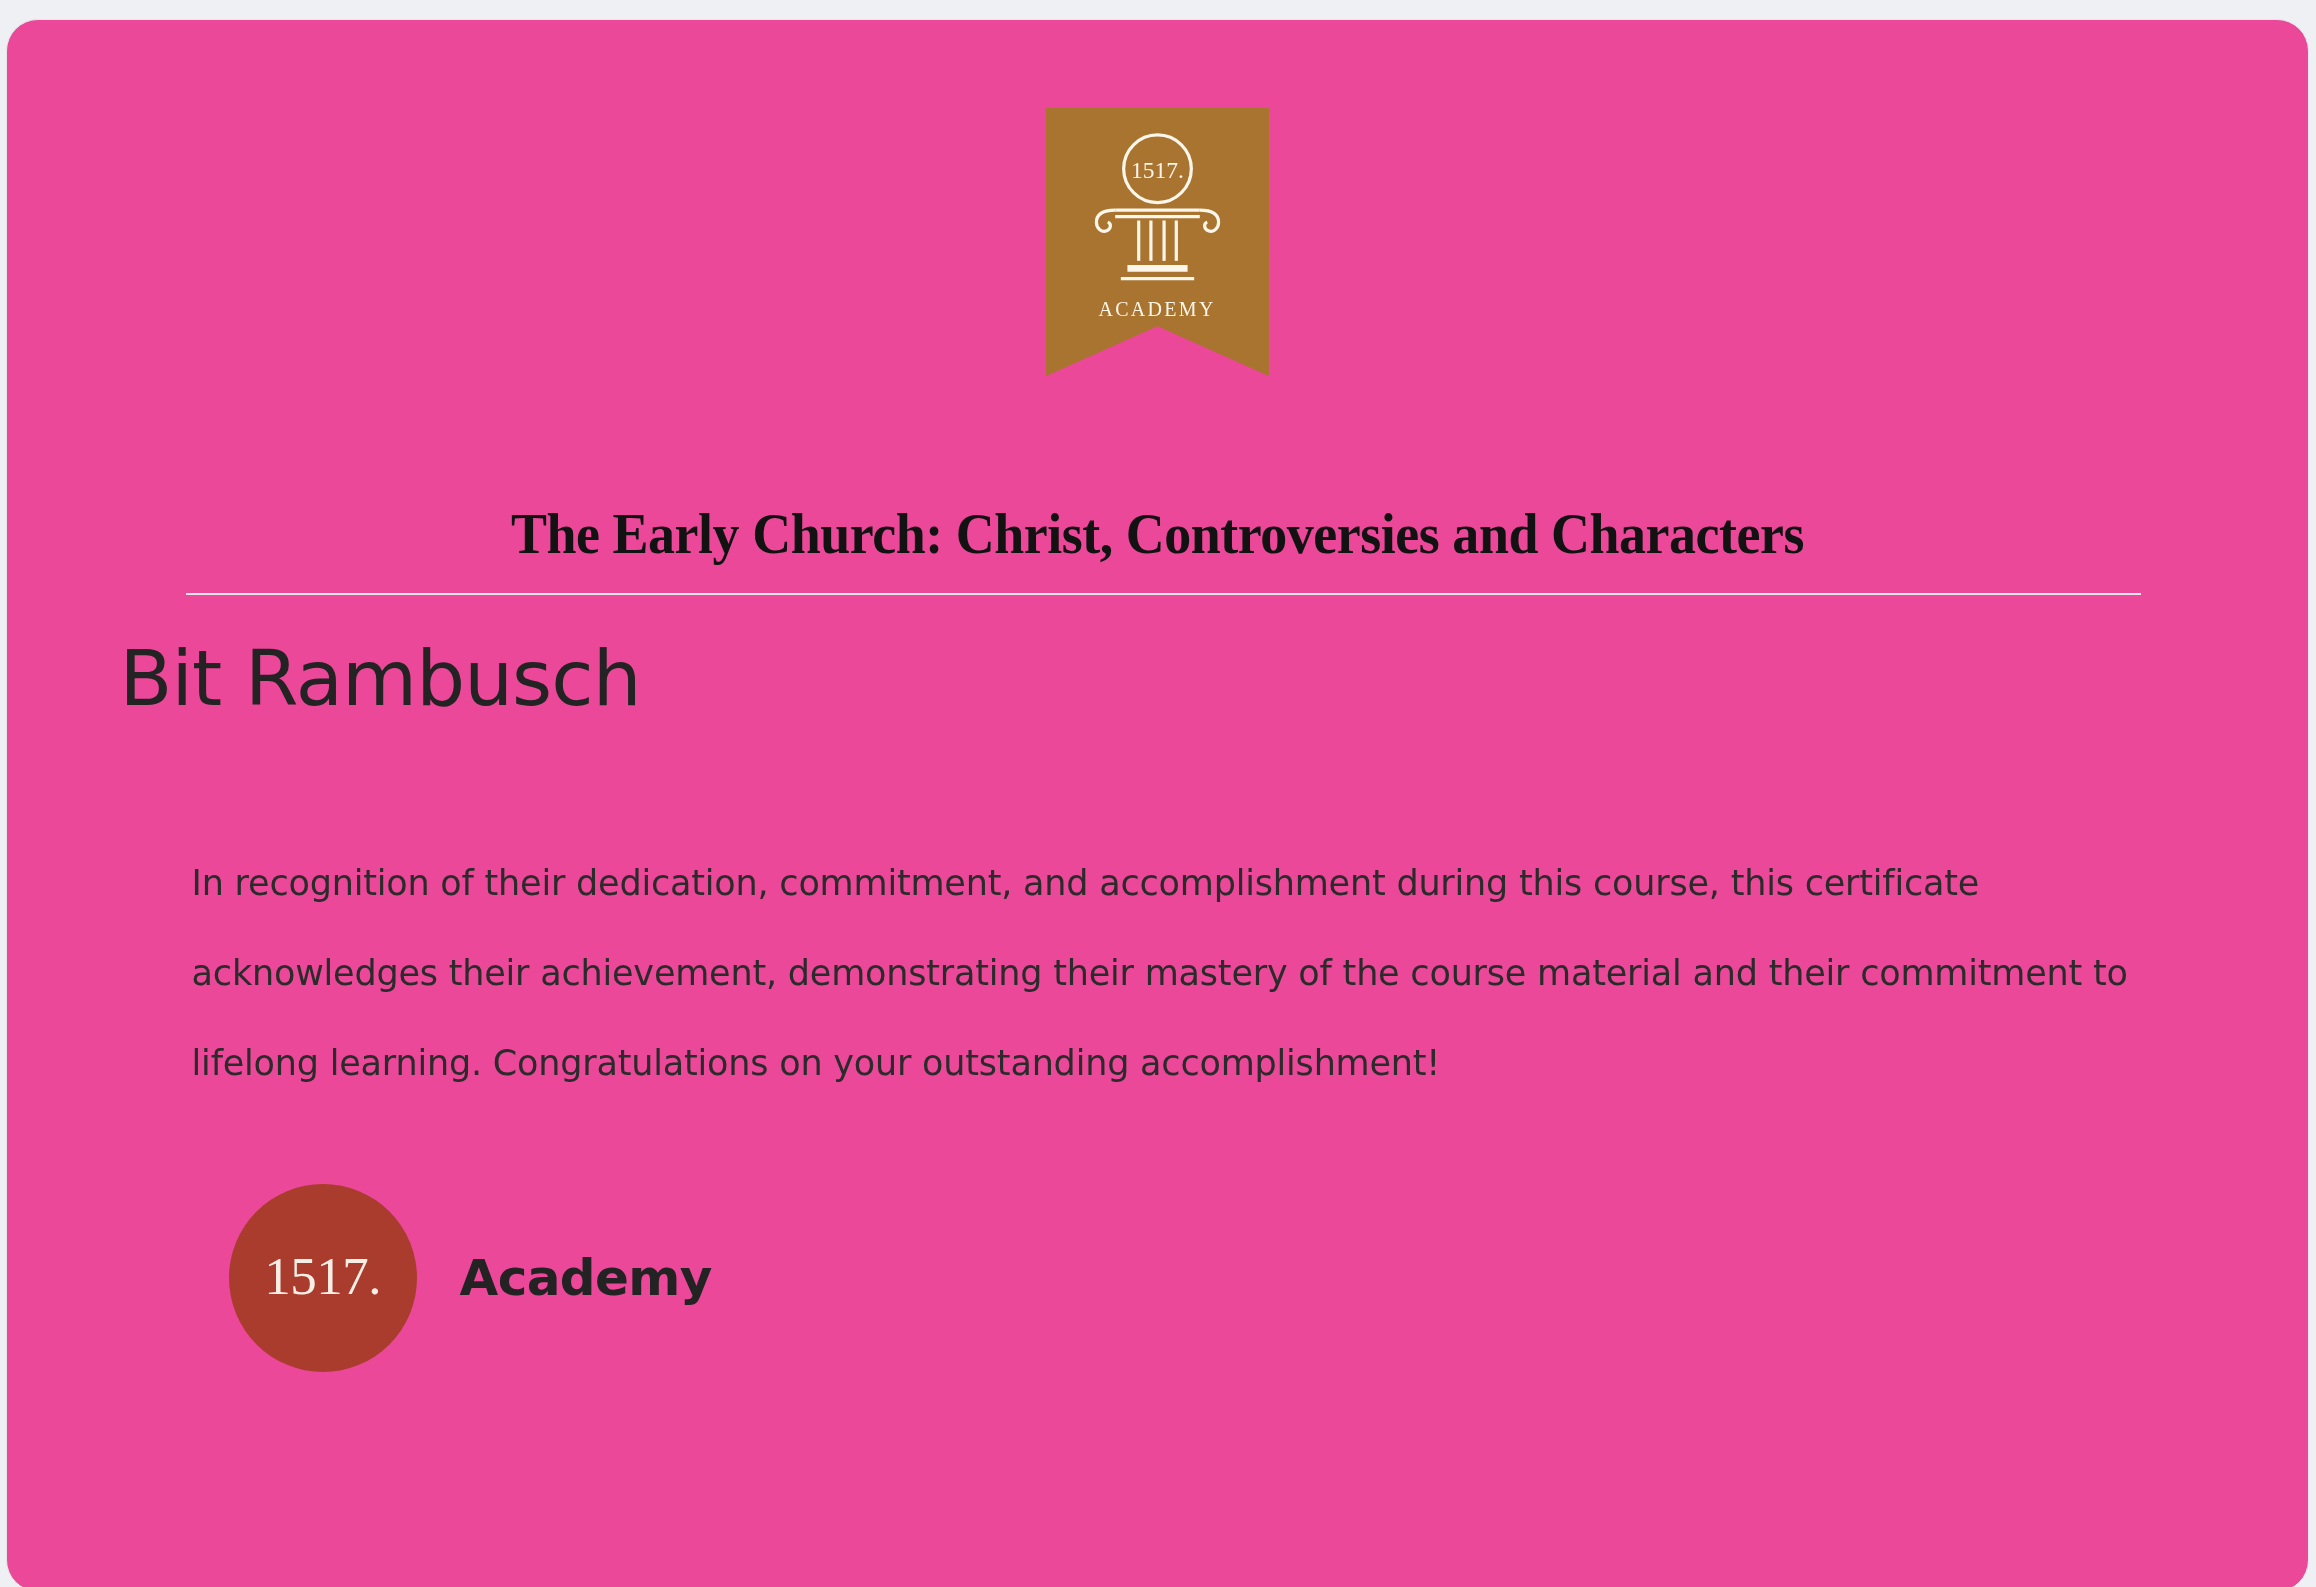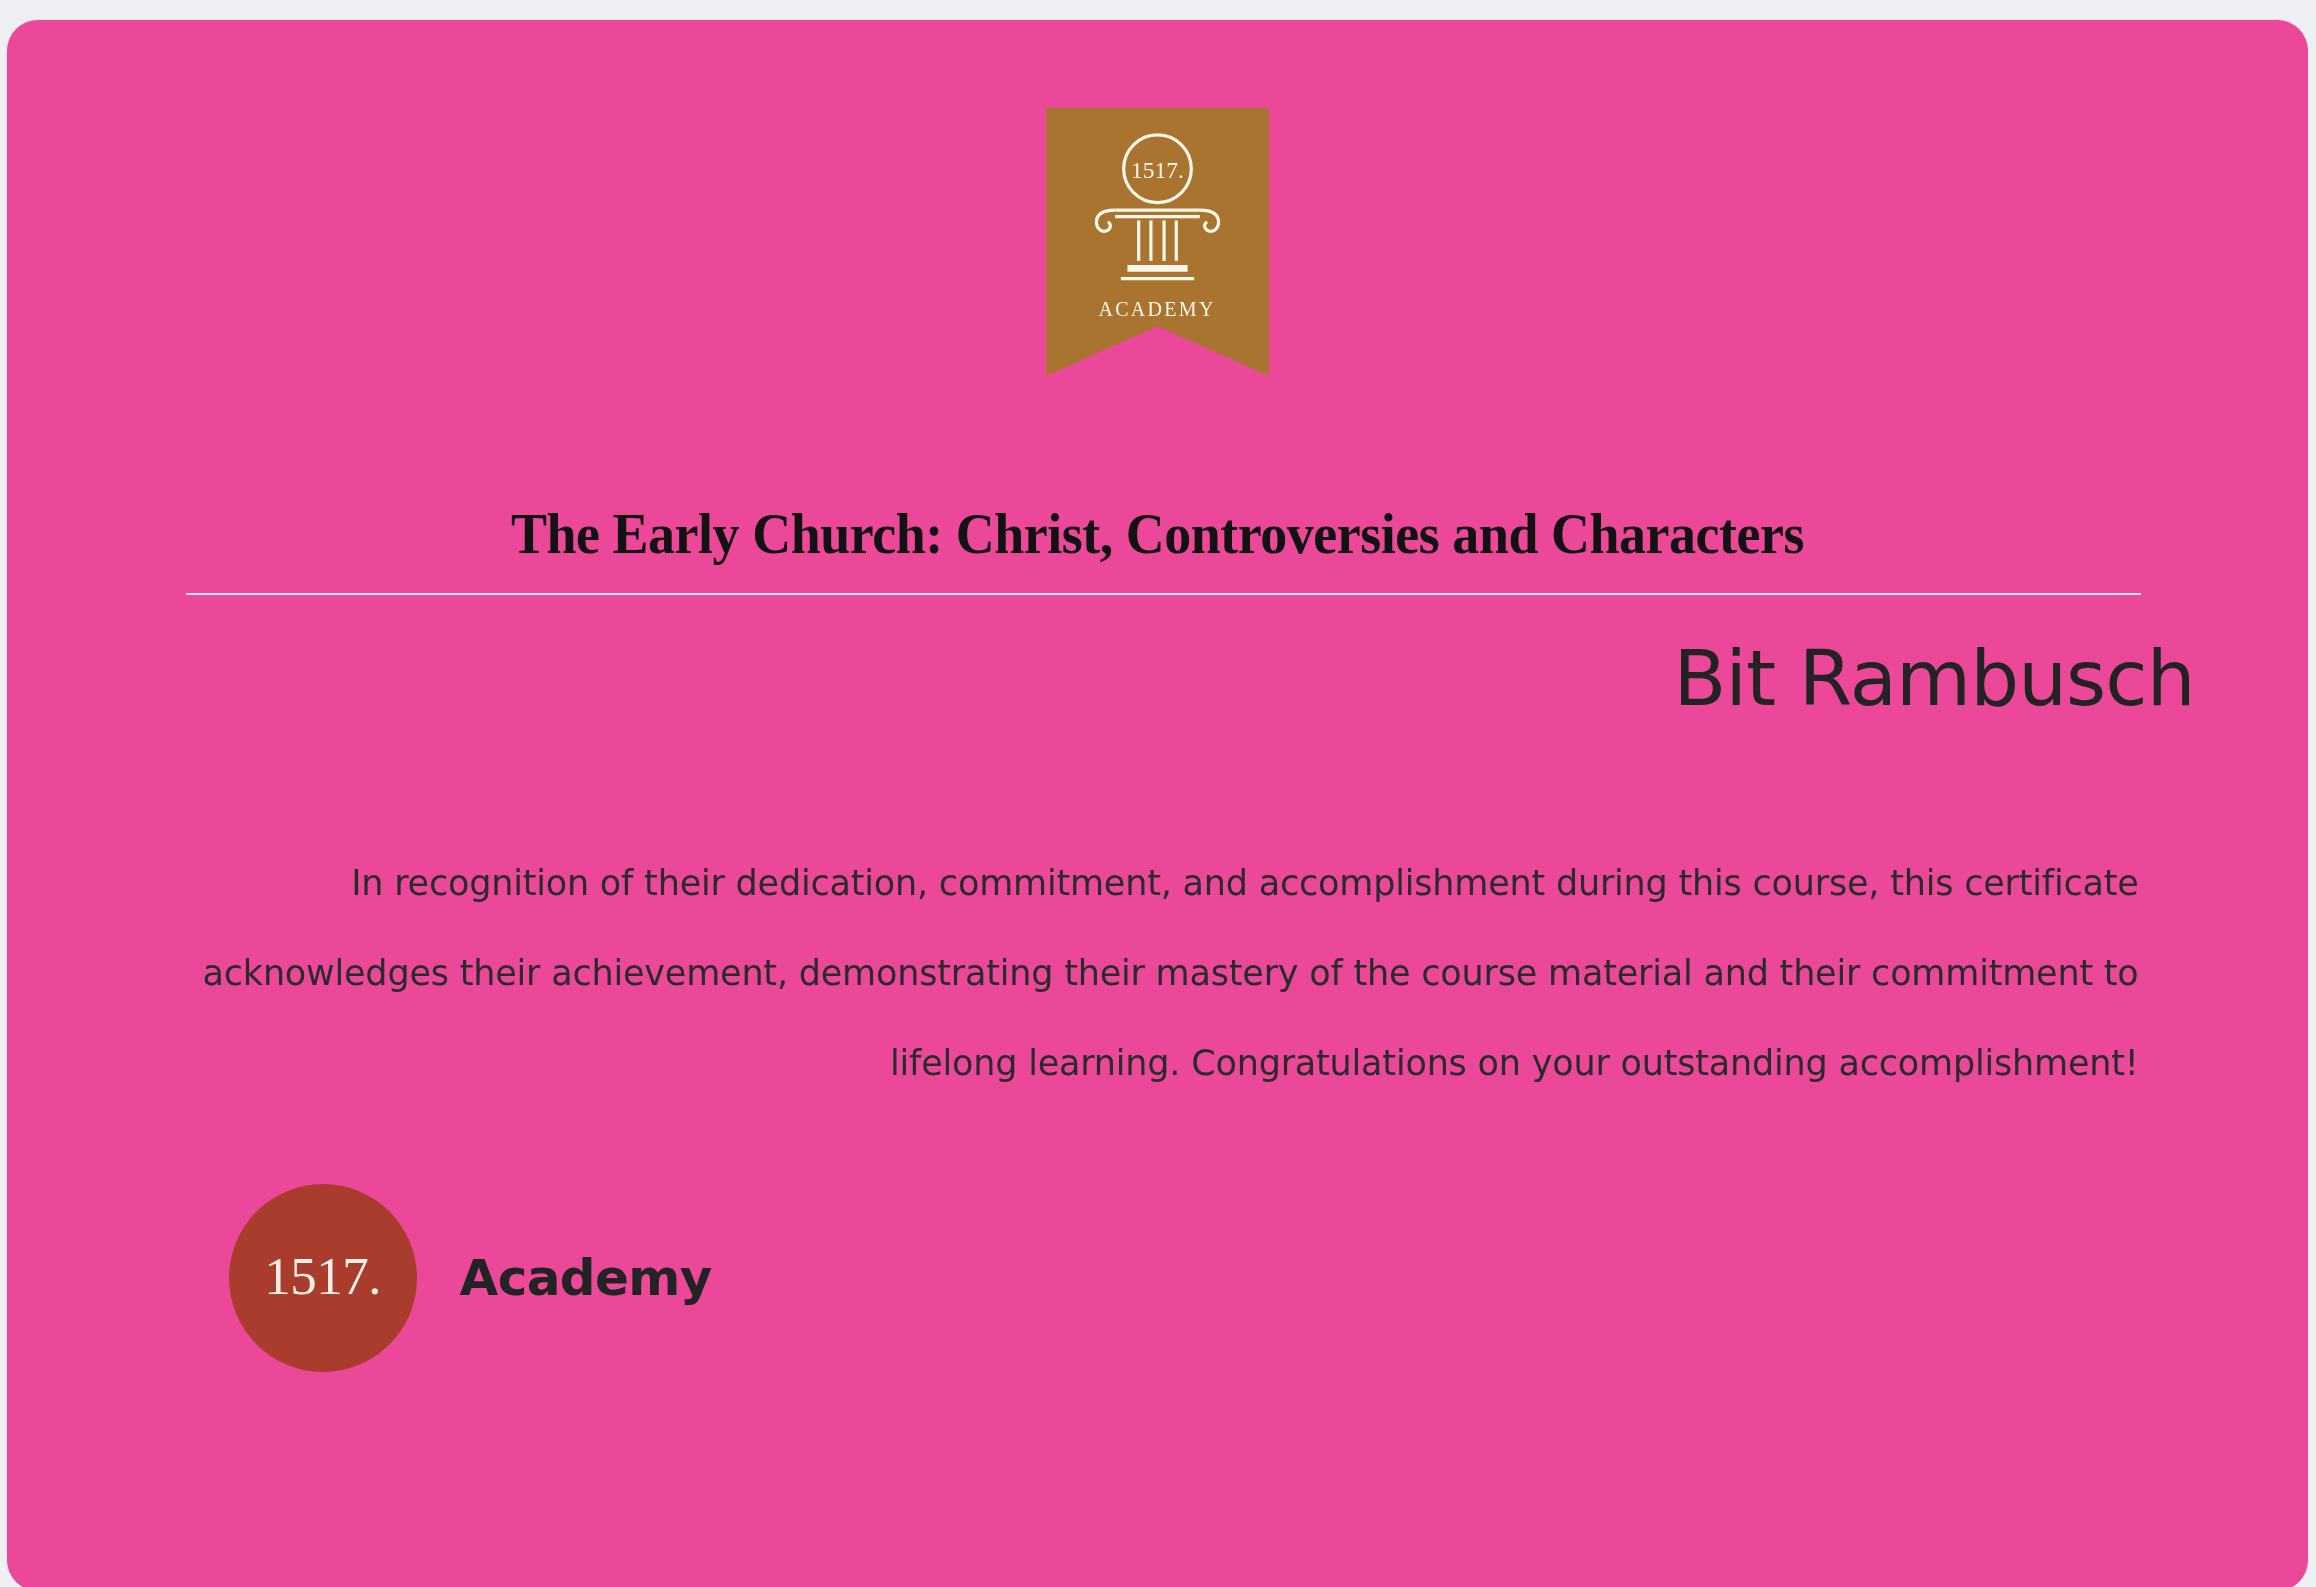--- a/index.html
+++ b/index.html
@@ -94,36 +94,36 @@
     border: 0;
     margin: 0;
   }
 
   
   .recipient-name {
     position: absolute;
     left: 113px;
     right: 113px;
     top: 617px;
-    text-align: right;
+    text-align: left;
     font-family: "DejaVu Sans", sans-serif;
     font-weight: 400;
     font-size: 77px;
     line-height: 1.1;
     letter-spacing: -0.9px;
     color: #232323;
   }
 
   
   .citation {
     position: absolute;
     left: 185px;
     width: 1947px;
     top: 783px;
-    text-align: right;
+    text-align: left;
     font-family: "DejaVu Sans", sans-serif;
     font-size: 35px;
     line-height: 90px;
     color: #2b2b2b;
     letter-spacing: -0.2px;
   }
 
   
   .footer {
     position: absolute;

